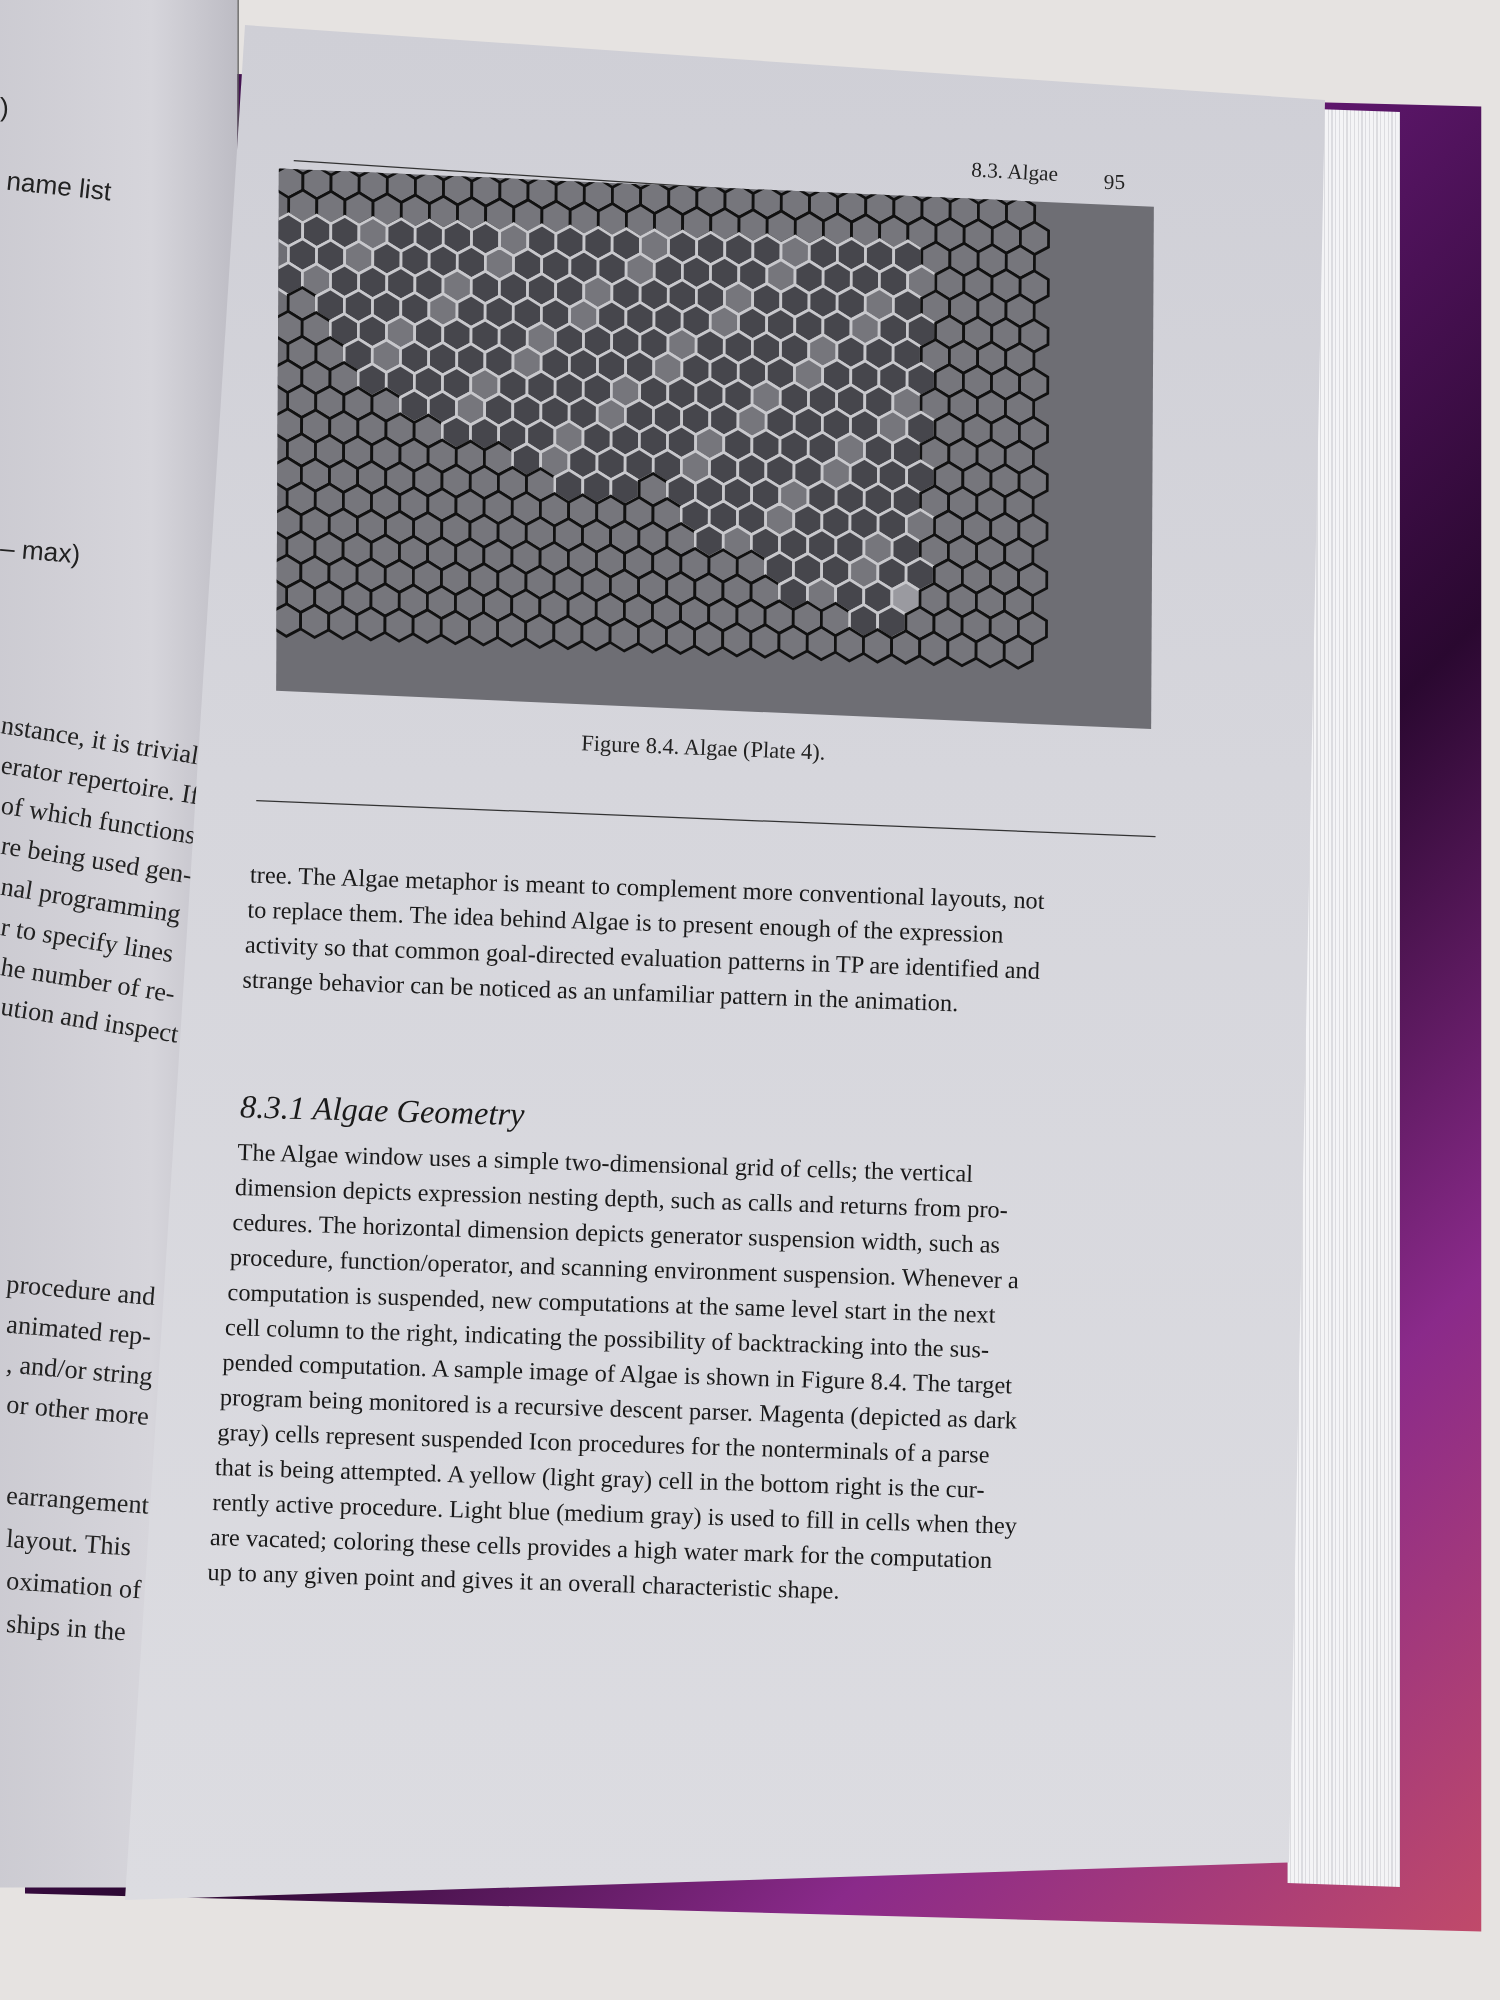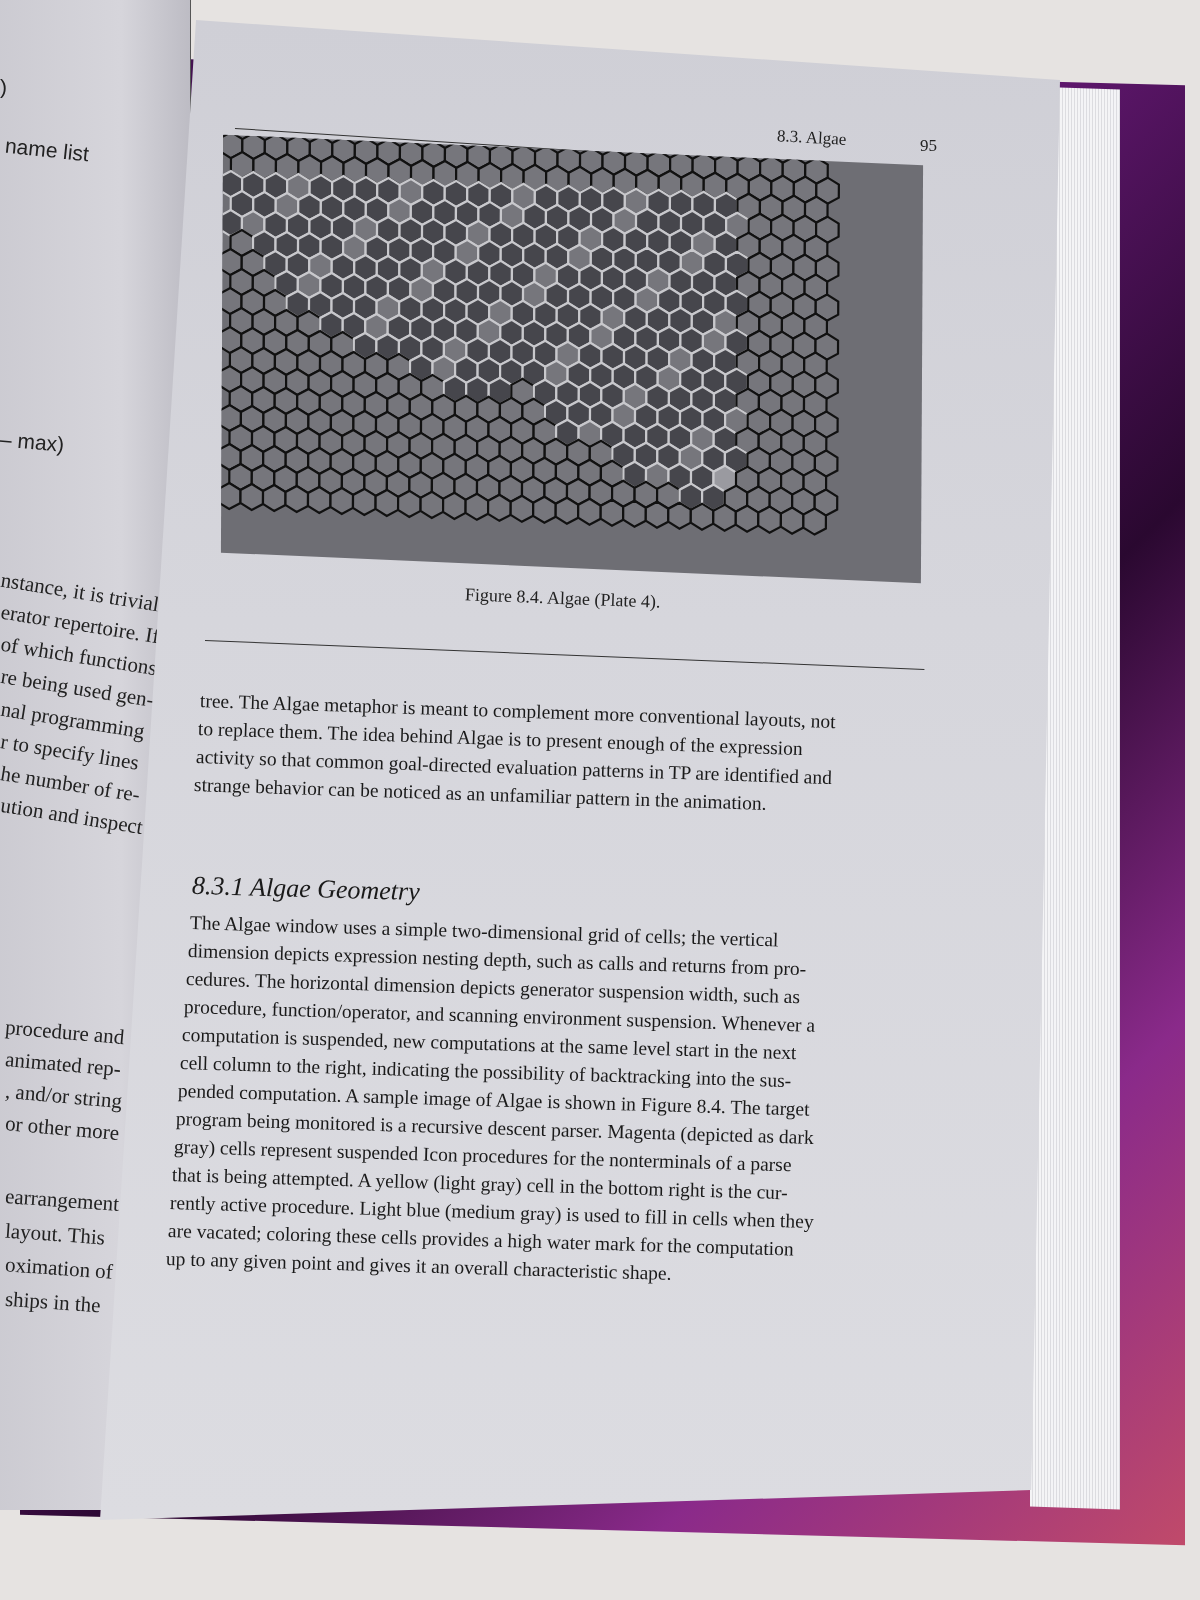--- a/index.html
+++ b/index.html
@@ -25,21 +25,21 @@
   }
   .right-page {
     position:absolute; left:100px; top:20px; width:960px; height:1500px;
     background:linear-gradient(180deg,#cfcfd6 0%,#d6d6dc 40%,#dcdce1 100%);
     clip-path:polygon(10% 0%, 100% 4%, 97% 98%, 0% 100%);
   }
   .lp-text { position:absolute; color:#222; font-size:21px; white-space:nowrap; }
   .lp-sans { font-family:"Liberation Sans", sans-serif; }
   .header-rule { position:absolute; left:235px; top:128px; width:680px; height:1px; background:#333; transform:rotate(3.7deg); transform-origin:left; }
   .running-head { position:absolute; left:777px; top:128px; font-size:17px; color:#222; transform:rotate(3deg); }
-  .page-num { position:absolute; left:920px; top:136px; font-size:17px; color:#222; }
+  .page-num { position:absolute; left:883px; top:136px; font-size:17px; color:#222; }
   .figure {
     position:absolute; left:222px; top:150px; width:700px; height:418px;
     background:#6e6e74;
     transform:skewY(2.2deg) rotate(0.3deg);
     overflow:hidden;
   }
   .figure svg { display:block; }
   .caption { position:absolute; left:465px; top:588px; font-size:18px; color:#222; transform:rotate(2.2deg); }
   .fig-rule { position:absolute; left:205px; top:640px; width:720px; height:1px; background:#333; transform:rotate(2.3deg); transform-origin:left; }
   .para { position:absolute; font-size:19.5px; color:#1a1a1a; white-space:nowrap; transform-origin:left; }

